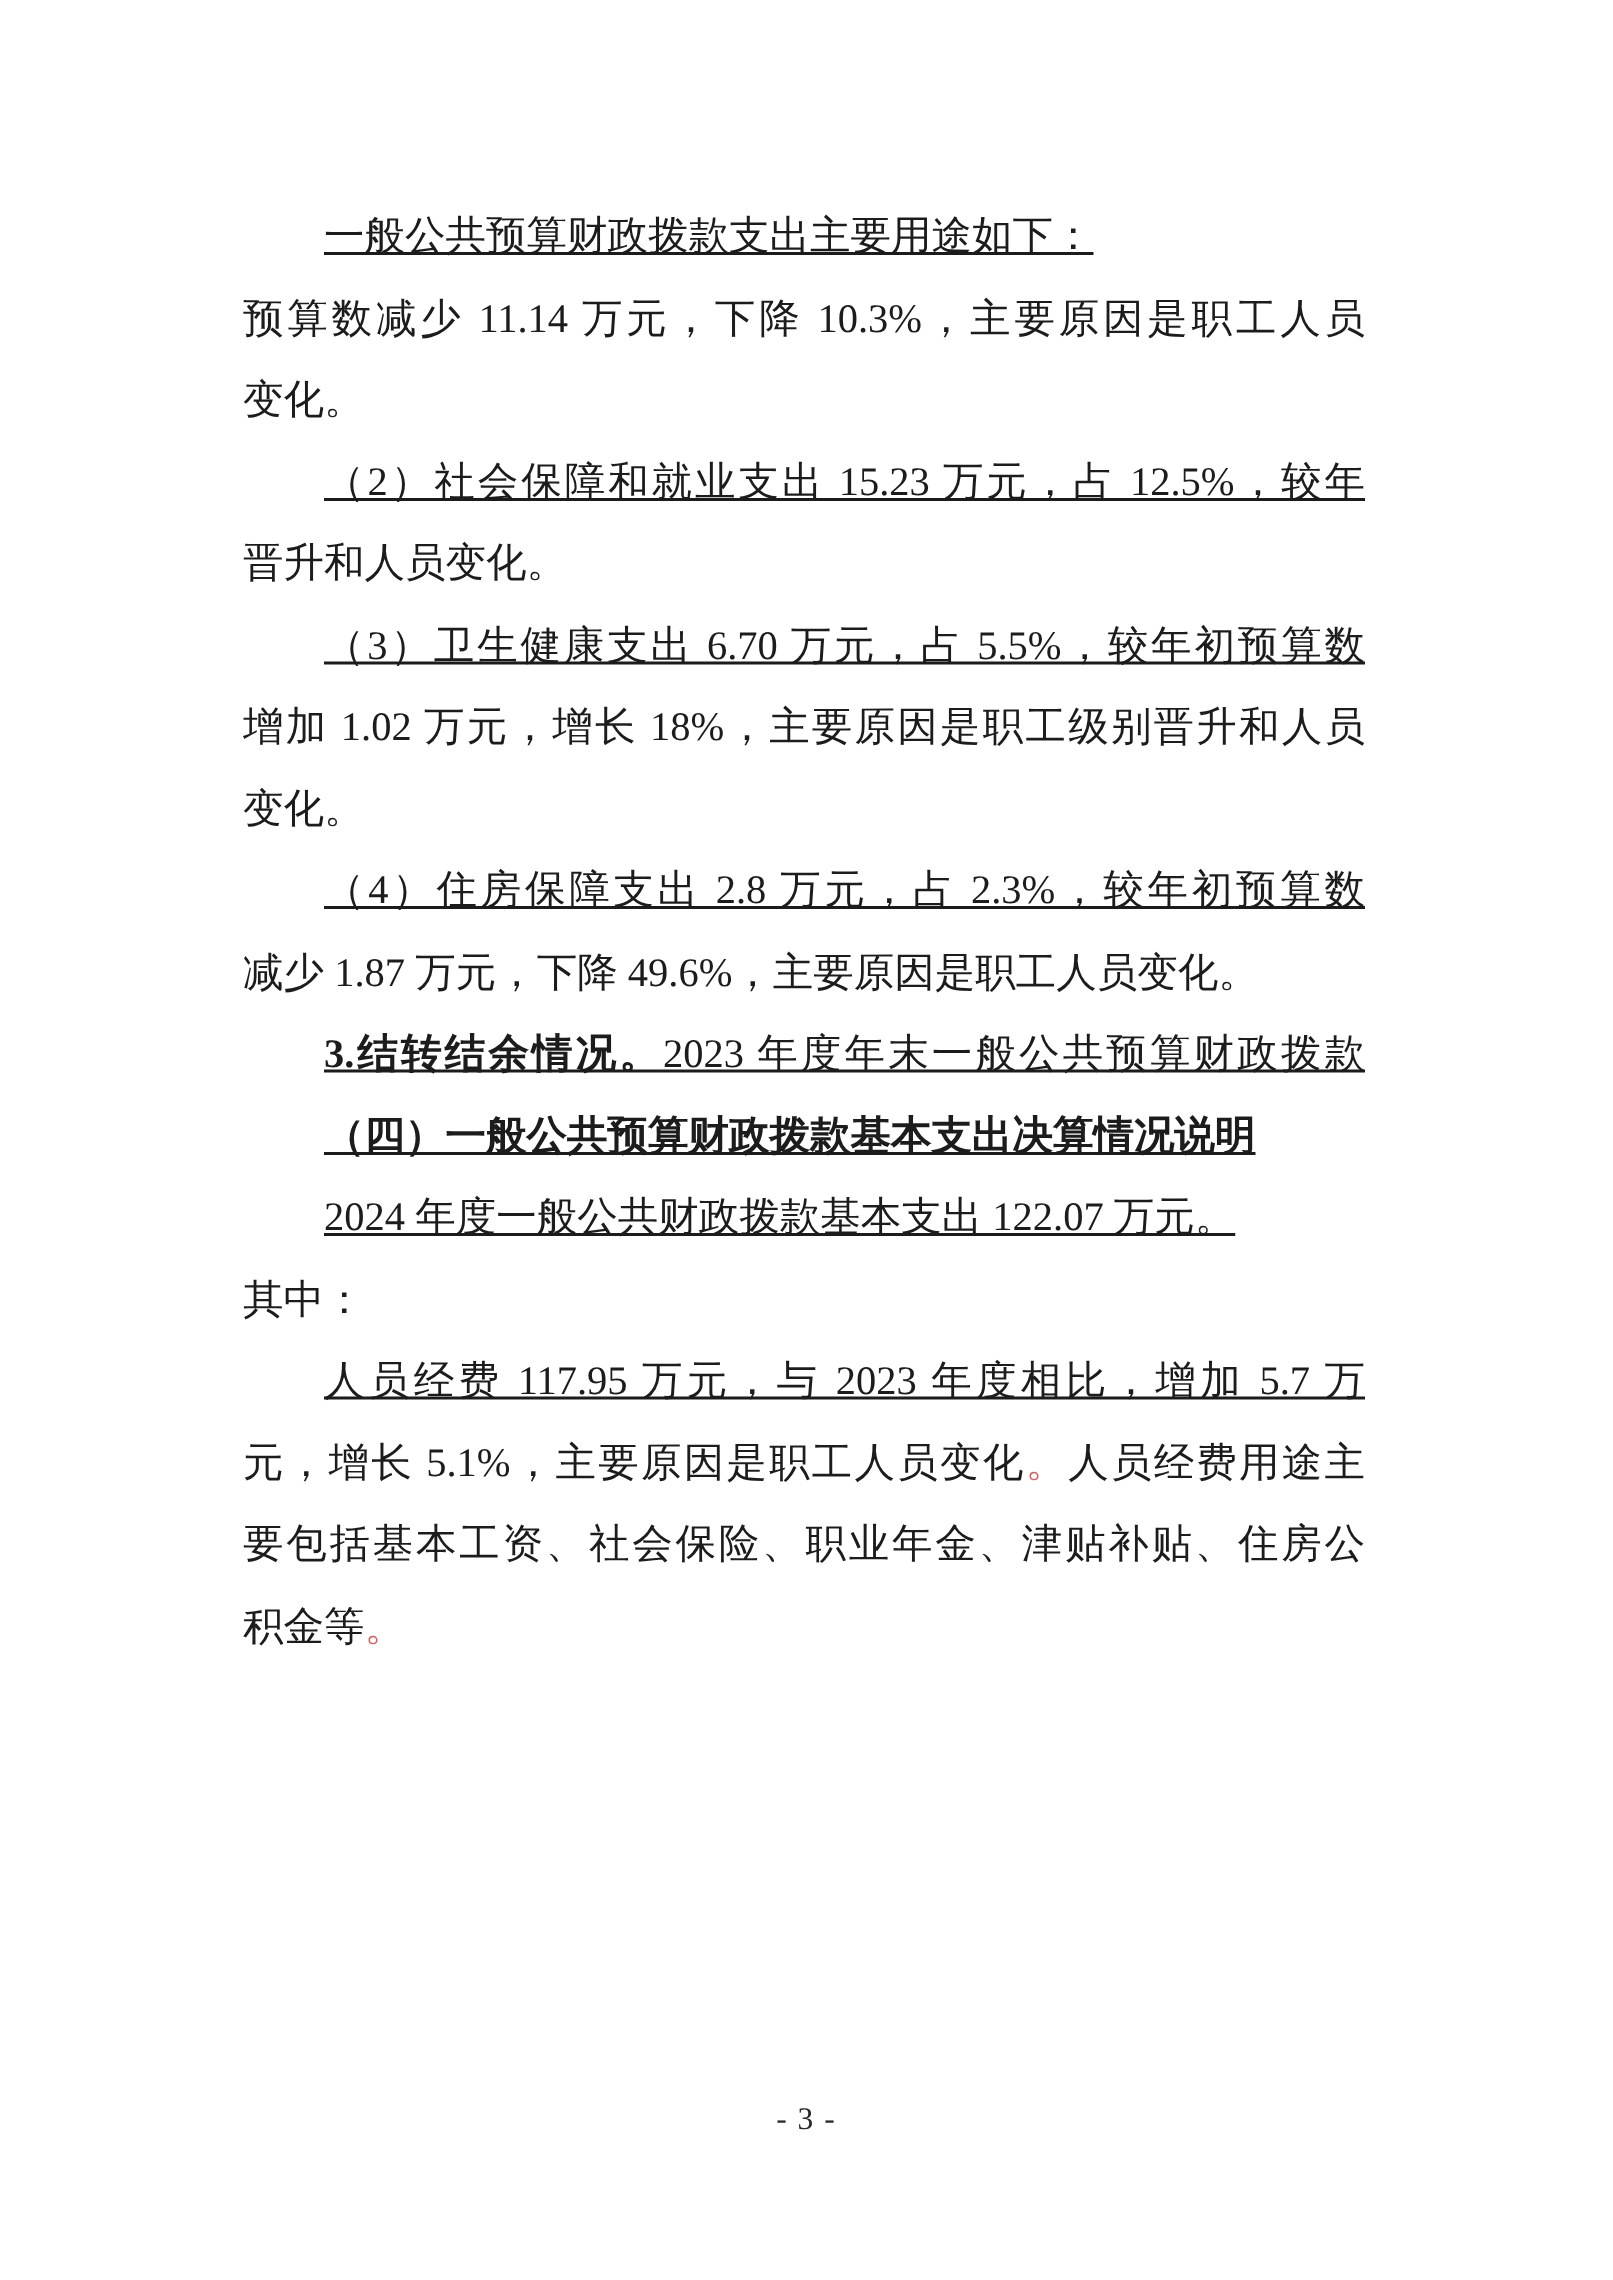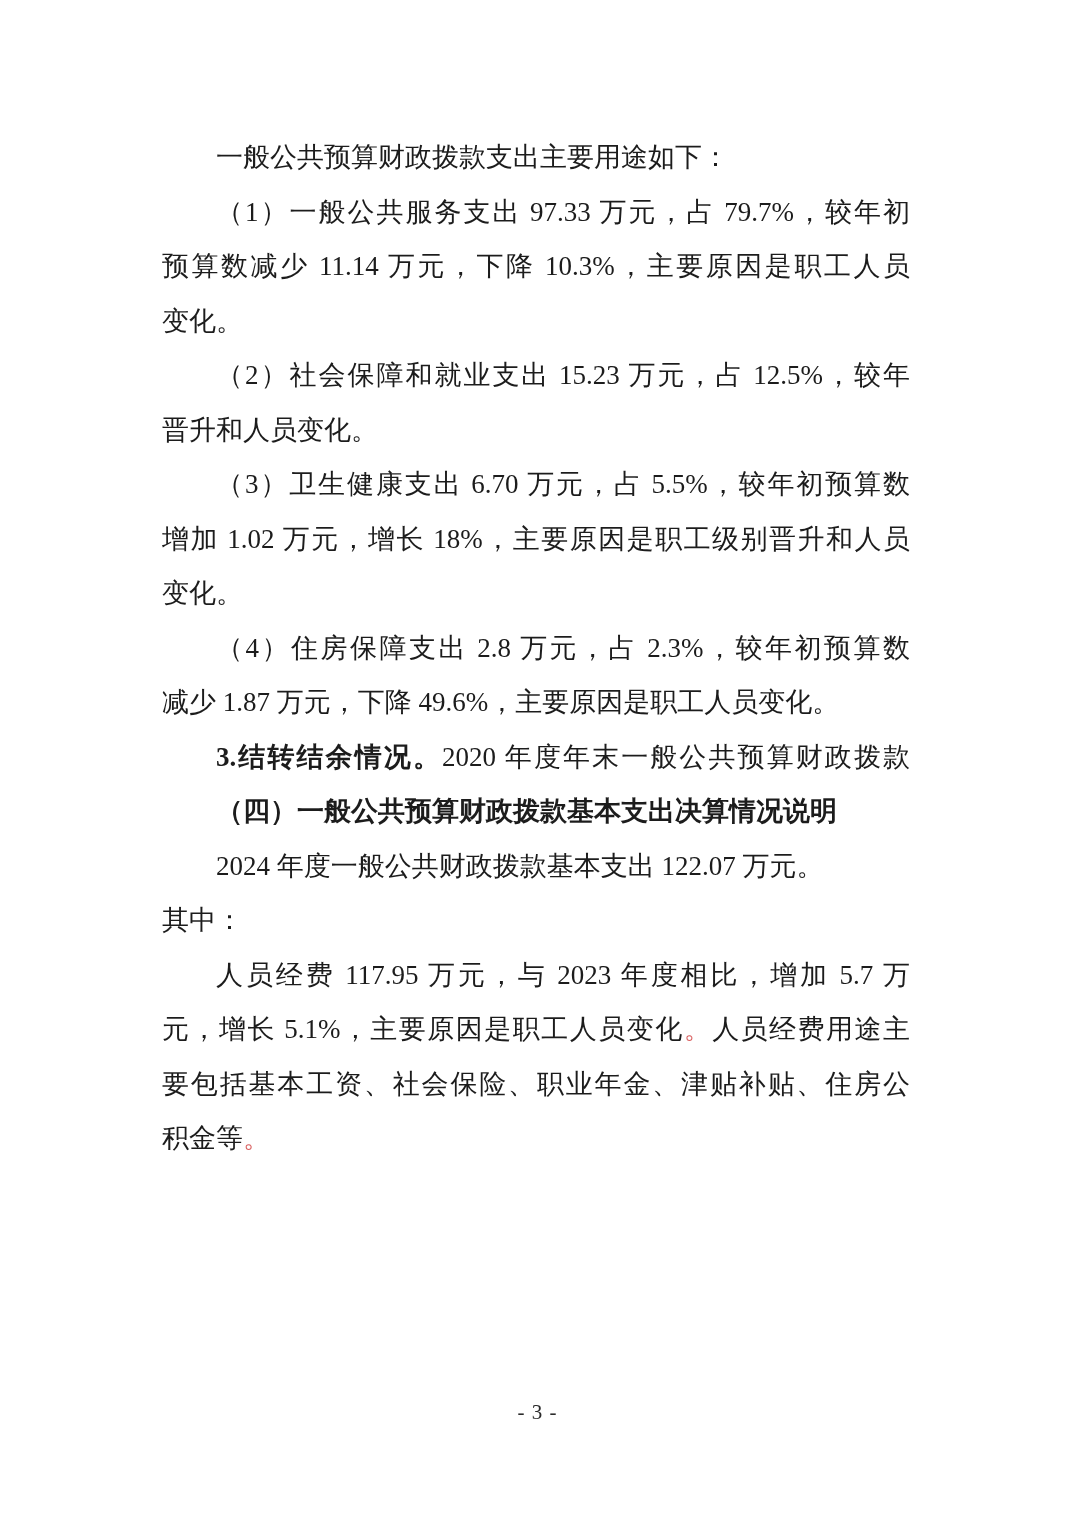--- a/index.html
+++ b/index.html
@@ -32,20 +32,21 @@
     overflow: hidden;
     text-align: justify;
     text-align-last: justify;
     white-space: normal;
   }
   .ln.end {
     text-align-last: left;
   }
   .ln.indent {
     padding-left: 54px;
+    text-decoration: underline;
   }
   .b {
     font-weight: bold;
   }
   .red {
     color: #d96060;
   }
   .footer {
     position: absolute;
     top: 1400px;
@@ -59,35 +60,34 @@
 </style>
 </head>
 <body>
 
 <div class="page">
 
   <div class="text-block">
 
     <div class="ln indent end"><span>一般公共预算财政拨款支出主要用途如下：</span></div>
 
-    <div class="ln indent"><span>（1）一般公共服务支出 97.33 万元，占 79.7%，较年初</span></div>
     <div class="ln"><span>预算数减少 11.14 万元，下降 10.3%，主要原因是职工人员</span></div>
     <div class="ln end"><span>变化。</span></div>
 
     <div class="ln indent"><span>（2）社会保障和就业支出 15.23 万元，占 12.5%，较年</span></div>
     <div class="ln end"><span>晋升和人员变化。</span></div>
 
     <div class="ln indent"><span>（3）卫生健康支出 6.70 万元，占 5.5%，较年初预算数</span></div>
     <div class="ln"><span>增加 1.02 万元，增长 18%，主要原因是职工级别晋升和人员</span></div>
     <div class="ln end"><span>变化。</span></div>
 
     <div class="ln indent"><span>（4）住房保障支出 2.8 万元，占 2.3%，较年初预算数</span></div>
     <div class="ln end"><span>减少 1.87 万元，下降 49.6%，主要原因是职工人员变化。</span></div>
 
-    <div class="ln indent"><span class="b">3.结转结余情况。</span><span>2020 年度年末一般公共预算财政拨款</span></div>
+    <div class="ln indent"><span class="b">3.结转结余情况。</span><span>2023 年度年末一般公共预算财政拨款</span></div>
 
     <div class="ln indent end"><span class="b">（四）一般公共预算财政拨款基本支出决算情况说明</span></div>
 
     <div class="ln indent end"><span>2024 年度一般公共财政拨款基本支出 122.07 万元。</span></div>
     <div class="ln end"><span>其中：</span></div>
 
     <div class="ln indent"><span>人员经费 117.95 万元，与 2023 年度相比，增加 5.7 万</span></div>
     <div class="ln"><span>元，增长 5.1%，主要原因是职工人员变化</span><span class="red">。</span><span>人员经费用途主</span></div>
     <div class="ln"><span>要包括基本工资、社会保险、职业年金、津贴补贴、住房公</span></div>
     <div class="ln end"><span>积金等</span><span class="red">。</span></div>

